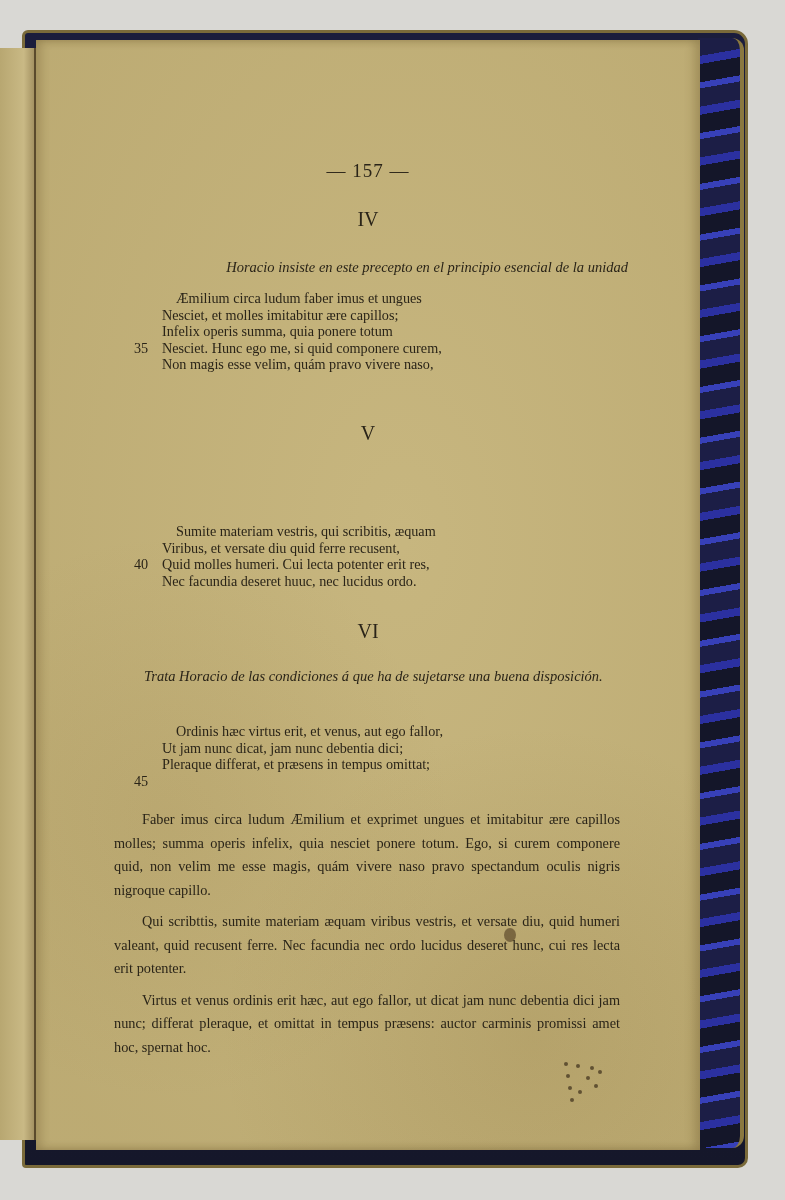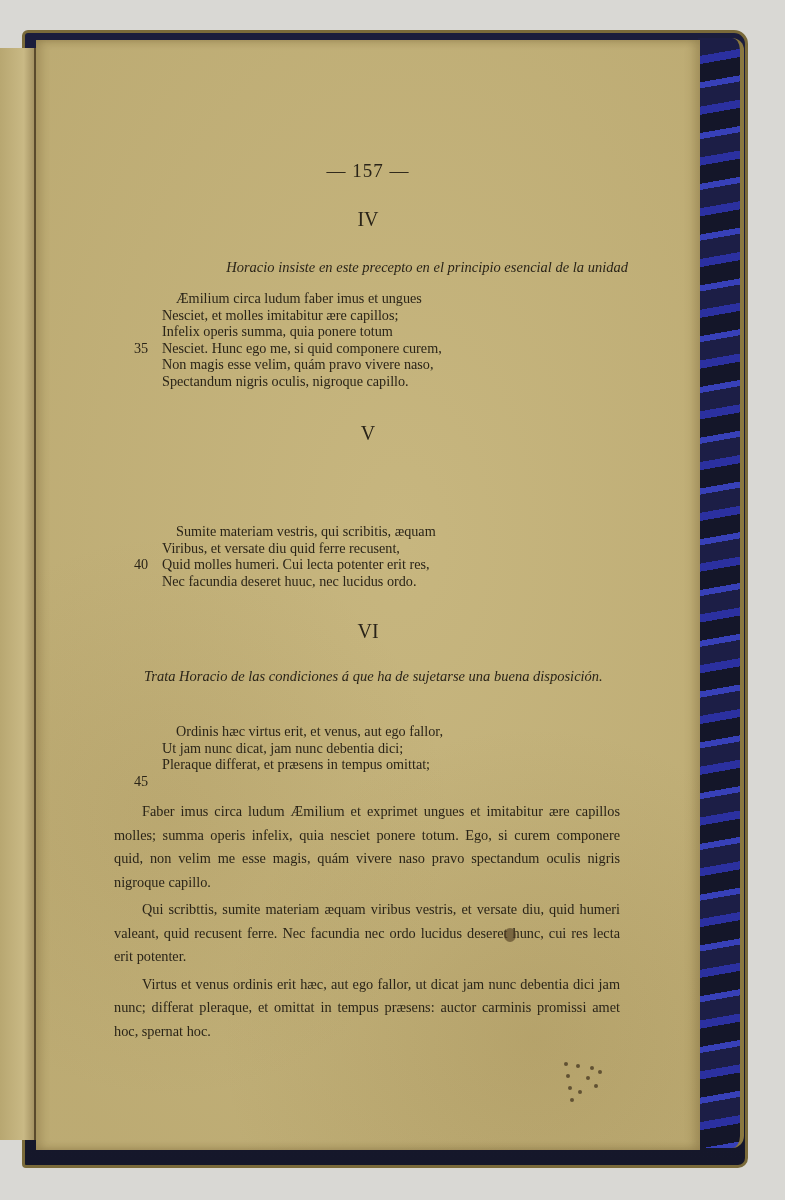--- a/index.html
+++ b/index.html
@@ -70,21 +70,21 @@
     position: absolute; left: 98px; width: 420px;
     font-size: 14.2px; line-height: 16.5px;
   }
   .verse .line { position: relative; white-space: nowrap; padding-left: 28px; }
   .verse .line.first { padding-left: 42px; }
   .verse .lnum { position: absolute; left: 0; top: 0; }
   .prose {
     position: absolute; left: 78px; width: 506px;
     font-size: 14.3px; line-height: 23.5px; text-align: justify;
   }
-  .prose p { text-indent: 28px; margin-bottom: 4px; }
+  .prose p { text-indent: 28px; margin-bottom: 4px; margin-top: 8px; }
   .stain {
     position: absolute; border-radius: 50%;
     background: rgba(70,50,25,0.55);
   }
   .stamp { position: absolute; left: 528px; top: 1022px; width: 50px; height: 45px; }
   .stamp span { position: absolute; width: 4px; height: 4px; border-radius: 50%; background: rgba(60,45,25,0.7); }
 </style>
 </head>
 <body>
 
@@ -97,21 +97,20 @@
   <div class="folio">— 157 —</div>
 
   <div class="sec-num" style="top:168px">IV</div>
   <div class="heading center" style="top:218px">Horacio insiste en este precepto en el principio esencial de la unidad</div>
   <div class="verse" style="top:250px">
     <div class="line first"><span>Æmilium circa ludum faber imus et ungues</span></div>
     <div class="line"><span>Nesciet, et molles imitabitur ære capillos;</span></div>
     <div class="line"><span>Infelix operis summa, quia ponere totum</span></div>
     <div class="line"><span class="lnum">35</span><span>Nesciet. Hunc ego me, si quid componere curem,</span></div>
     <div class="line"><span>Non magis esse velim, quám pravo vivere naso,</span></div>
-    <div class="line"><span>Spectandum nigris oculis, nigroque capillo.</span></div>
   </div>
 
   <div class="sec-num" style="top:382px">V</div>
   <div class="verse" style="top:483px">
     <div class="line first"><span>Sumite materiam vestris, qui scribitis, æquam</span></div>
     <div class="line"><span>Viribus, et versate diu quid ferre recusent,</span></div>
     <div class="line"><span class="lnum">40</span><span>Quid molles humeri. Cui lecta potenter erit res,</span></div>
     <div class="line"><span>Nec facundia deseret huuc, nec lucidus ordo.</span></div>
   </div>
 

